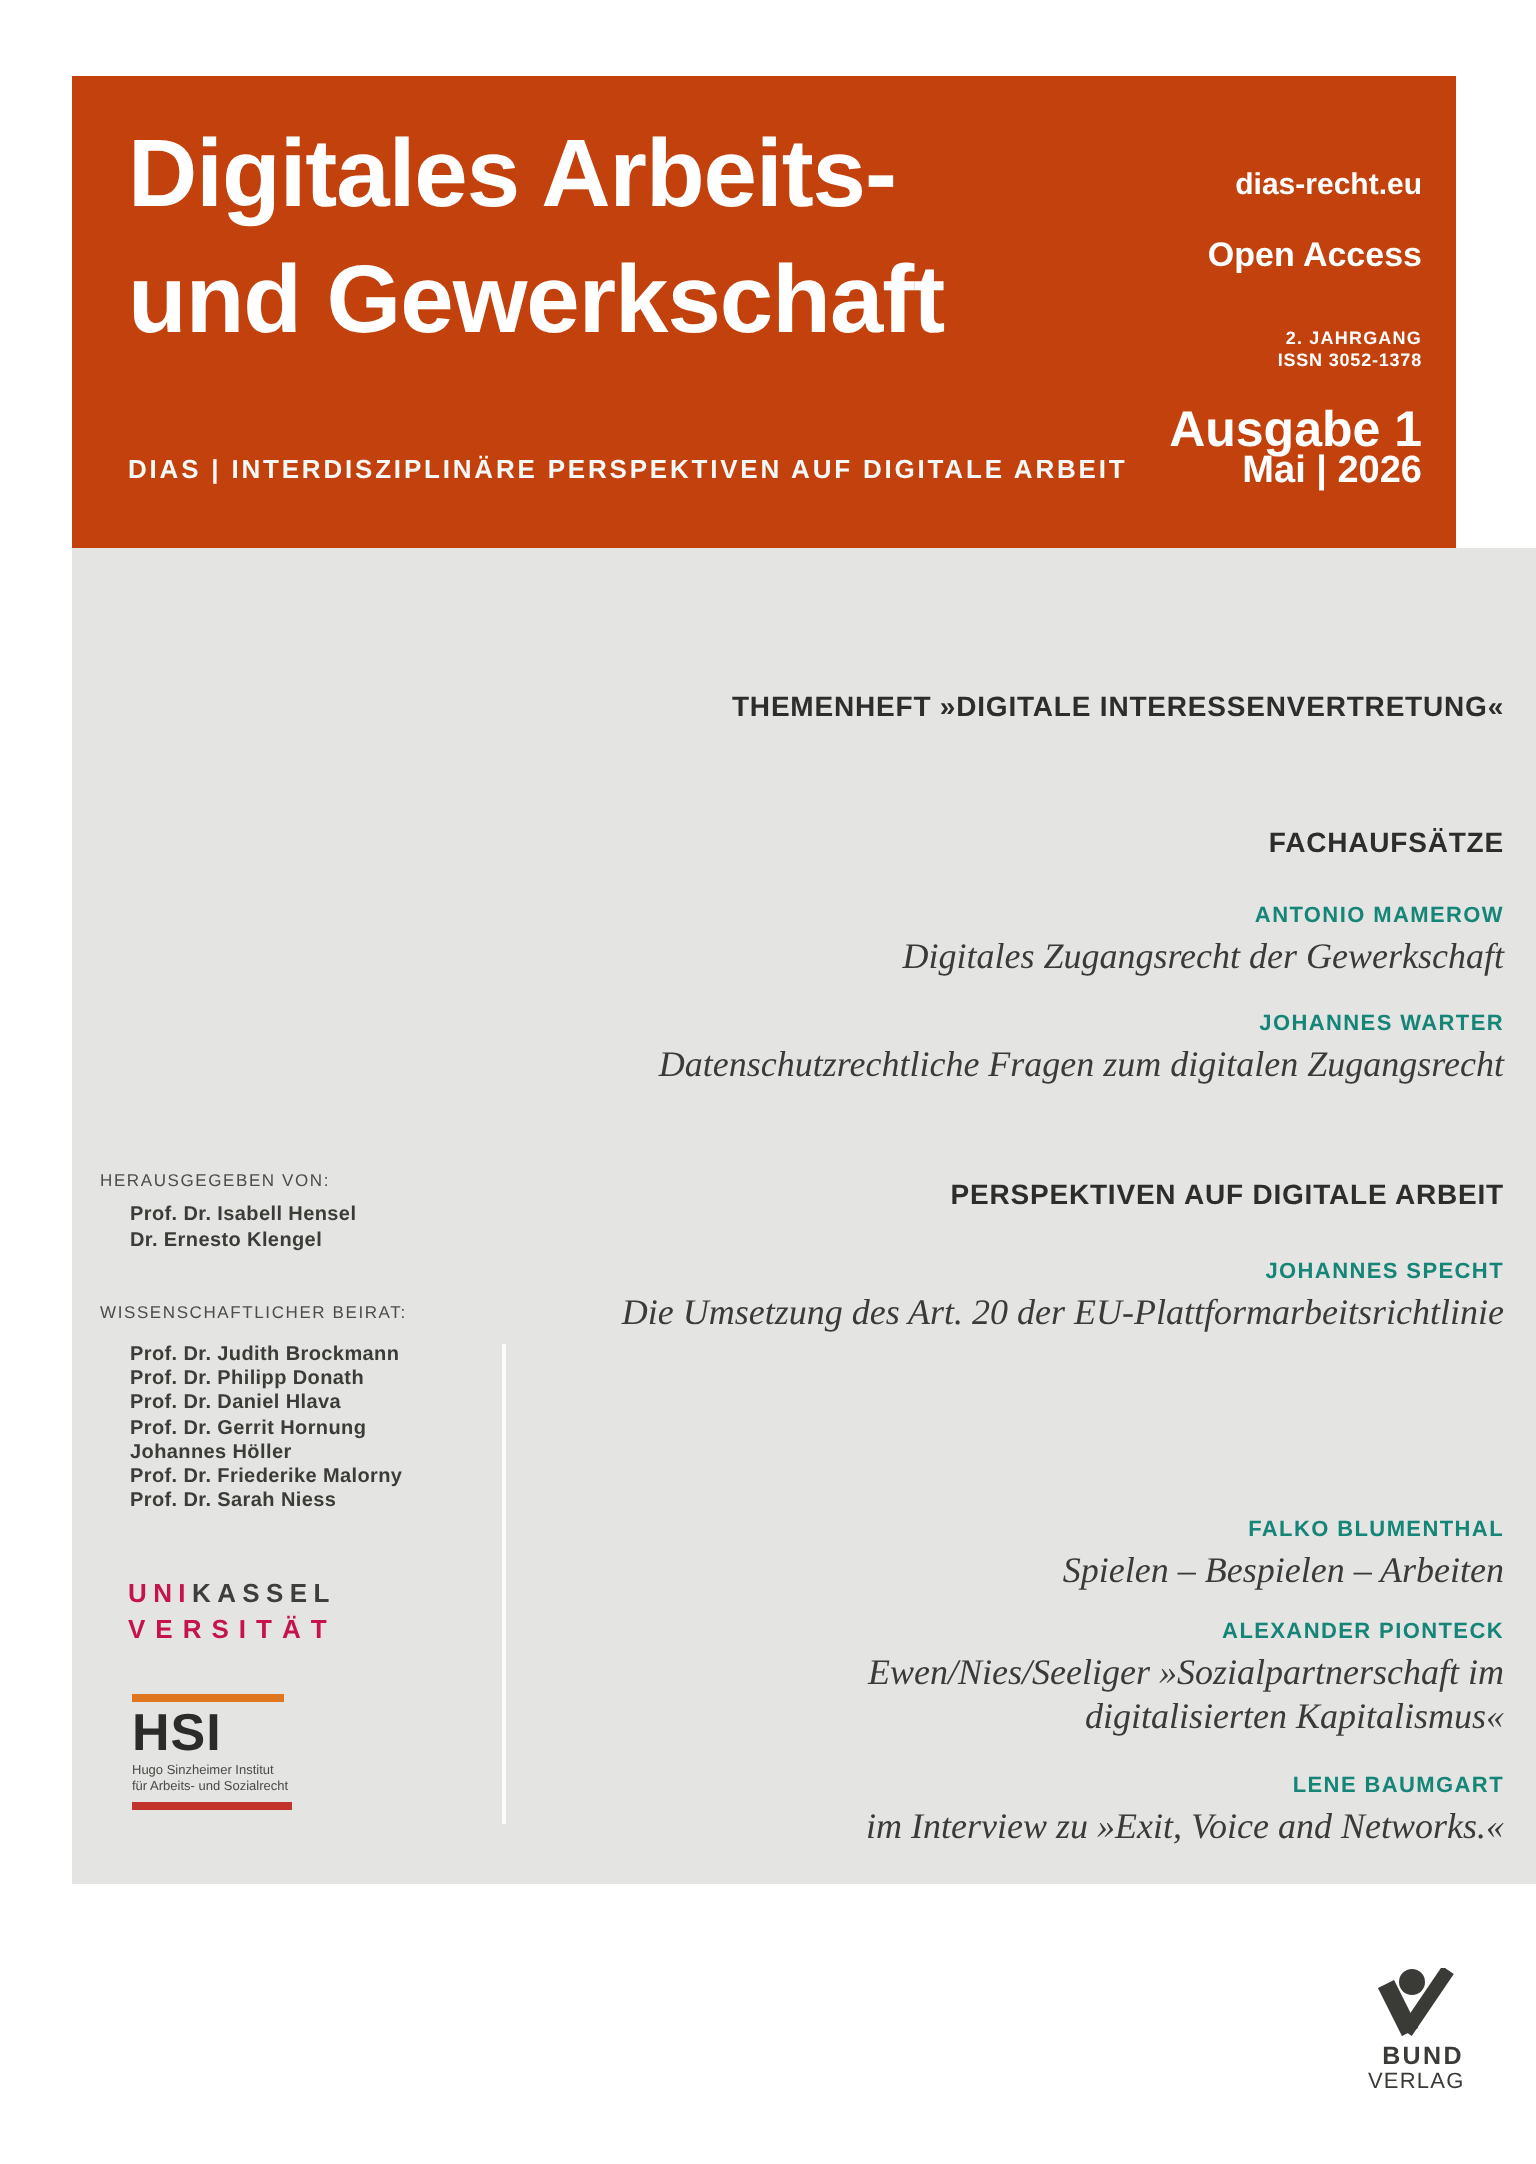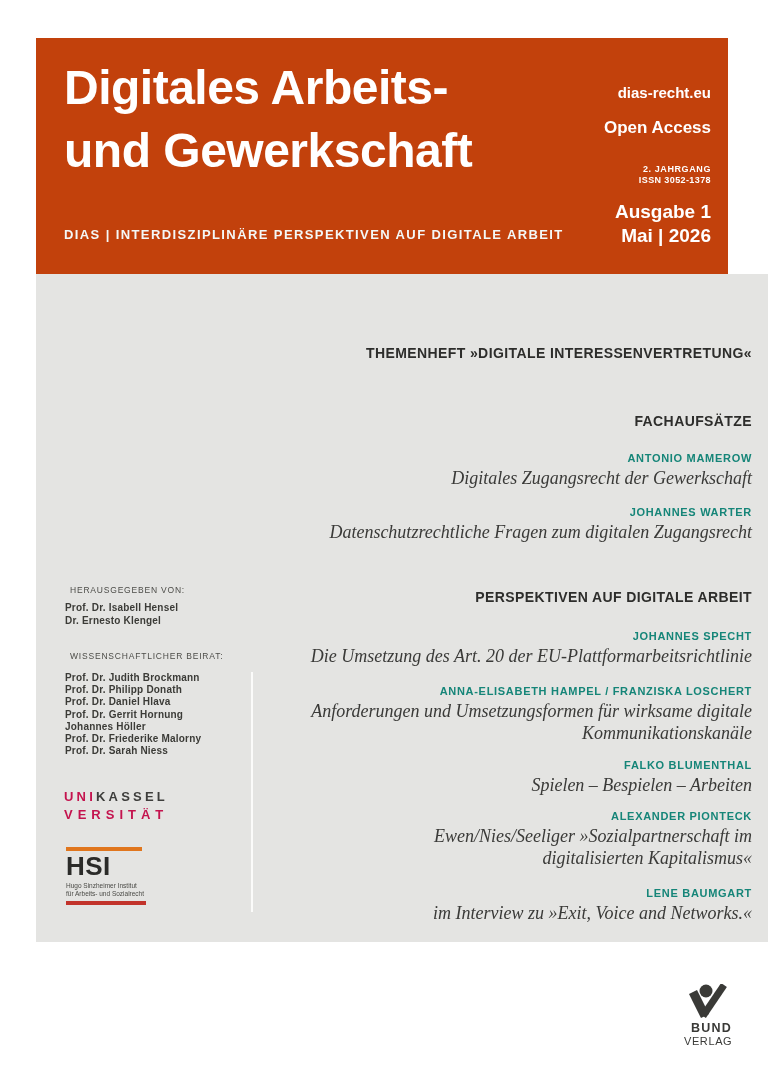--- a/index.html
+++ b/index.html
@@ -17,21 +17,21 @@
   }
   .m-title{
     position:absolute;left:28px;top:18px;
     font-size:48px;line-height:63px;font-weight:bold;letter-spacing:-0.5px;
     color:#ffffff;white-space:pre-line;
   }
   .m-site{position:absolute;right:17px;top:46px;font-size:15px;font-weight:bold;}
   .m-access{position:absolute;right:17px;top:80px;font-size:17px;font-weight:bold;}
   .m-vol{position:absolute;right:17px;top:126px;font-size:9px;font-weight:bold;letter-spacing:0.6px;}
   .m-issn{position:absolute;right:17px;top:137px;font-size:9px;font-weight:bold;letter-spacing:0.4px;}
-  .m-issue{position:absolute;right:17px;top:163px;font-size:19px;font-weight:bold;}
+  .m-issue{position:absolute;right:17px;top:163px;font-size:25px;font-weight:bold;}
   .m-date{position:absolute;right:17px;top:187px;font-size:19px;font-weight:bold;}
   .m-tagline{
     position:absolute;left:28px;top:189px;
     font-size:13px;font-weight:bold;letter-spacing:1.4px;color:#f4f8f7;
   }
 
   
   .content{
     position:absolute;left:36px;top:274px;width:744px;height:668px;
     background:#e4e4e2;
@@ -53,21 +53,21 @@
   }
   .toc-title{
     font-family:"Liberation Serif",serif;font-style:italic;
     font-size:18px;line-height:22px;color:#3a3a38;margin-top:2px;
   }
   .toc-title.w450{max-width:450px;margin-left:auto;}
   .toc-title.w420{max-width:420px;margin-left:auto;}
 
   
   .sb-label{
-    position:absolute;left:34px;font-size:8.5px;letter-spacing:0.8px;
+    position:absolute;left:14px;font-size:8.5px;letter-spacing:0.8px;
     color:#4c4c48;font-weight:normal;
   }
   .sb-list{
     position:absolute;left:29px;font-size:10px;font-weight:bold;
     color:#3b3b37;letter-spacing:0.2px;
   }
   .sb-editors{top:328px;line-height:12.5px;}
   .sb-board{top:398px;line-height:12.2px;}
   .sb-list div{white-space:nowrap;}
 
@@ -124,24 +124,20 @@
       <div class="toc-authors">JOHANNES WARTER</div>
       <div class="toc-title">Datenschutzrechtliche Fragen zum digitalen Zugangsrecht</div>
     </div>
 
     <div class="toc-head" style="top:315px;">PERSPEKTIVEN AUF DIGITALE ARBEIT</div>
 
     <div class="toc-entry" style="top:355px;">
       <div class="toc-authors">JOHANNES SPECHT</div>
       <div class="toc-title">Die Umsetzung des Art. 20 der EU-Plattformarbeitsrichtlinie</div>
     </div>
-    <div class="toc-entry" style="top:410px;">
-      <div class="toc-authors">ANNA-ELISABETH HAMPEL / FRANZISKA LOSCHERT</div>
-      <div class="toc-title w450">Anforderungen und Umsetzungsformen für wirksame digitale Kommunikationskanäle</div>
-    </div>
     <div class="toc-entry" style="top:484px;">
       <div class="toc-authors">FALKO BLUMENTHAL</div>
       <div class="toc-title">Spielen – Bespielen – Arbeiten</div>
     </div>
     <div class="toc-entry" style="top:535px;">
       <div class="toc-authors">ALEXANDER PIONTECK</div>
       <div class="toc-title w420">Ewen/Nies/Seeliger »Sozialpartnerschaft im digitalisierten Kapitalismus«</div>
     </div>
     <div class="toc-entry" style="top:612px;">
       <div class="toc-authors">LENE BAUMGART</div>

